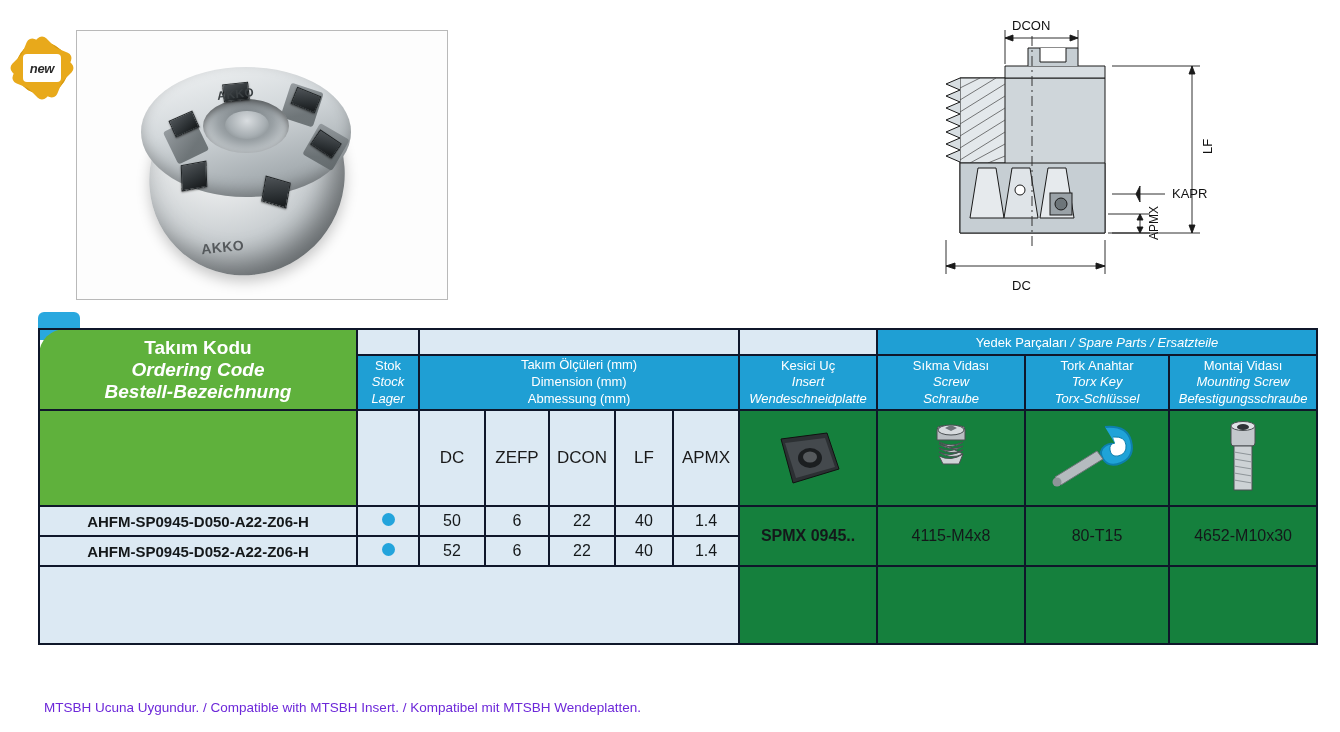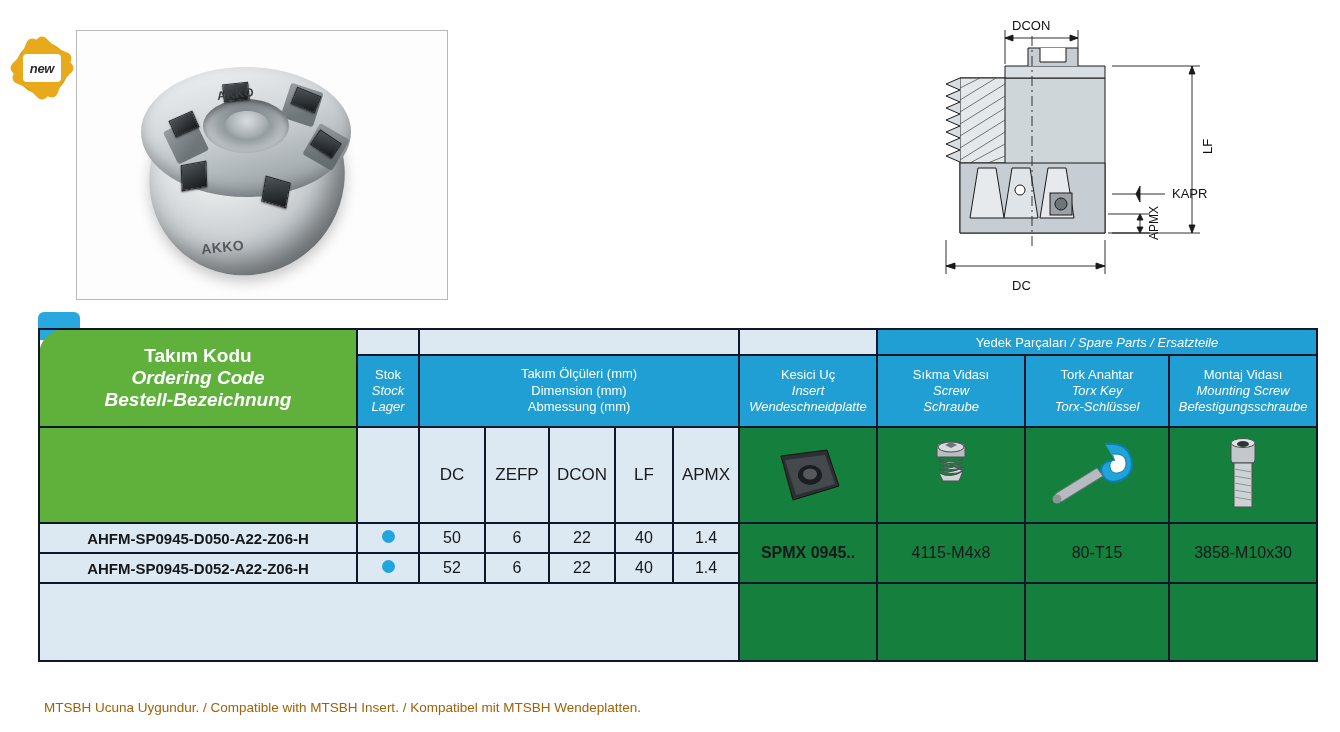--- a/index.html
+++ b/index.html
@@ -199,21 +199,21 @@
     display: inline-block;
     width: 13px; height: 13px;
     border-radius: 50%;
     background: #23a4dc;
   }
 
   .footnote {
     position: absolute;
     left: 44px; top: 700px;
     font-size: 13.5px;
-    color: #a16207;
+    color: #6d28d9;
   }
 
   .icon-cell { height: 96px; }
   .icon-cell svg { display: block; margin: 0 auto; }
 </style>
 </head>
 <body>
 
 <div id="page">
 
@@ -346,21 +346,21 @@
         <td class="pale" style="height:26px"></td>
         <td class="pale" colspan="5"></td>
         <td class="pale"></td>
         <td class="blue spare-top" colspan="3">
           <span>Yedek Parçaları</span>
           <span class="it"> / <span>Spare Parts</span> / <span>Ersatzteile</span></span>
         </td>
       </tr>
 
       <tr>
-        <td class="blue hdr-label" style="height:72px">
+        <td class="blue hdr-label" style="height:55px">
           <div class="l1">Stok</div>
           <div class="l2">Stock</div>
           <div class="l3">Lager</div>
         </td>
         <td class="blue dim-title" colspan="5">
           <div class="l1">Takım Ölçüleri (mm)</div>
           <div class="l2">Dimension (mm)</div>
           <div class="l3">Abmessung (mm)</div>
         </td>
         <td class="blue hdr-label">
@@ -444,21 +444,21 @@
         <td class="pale code-cell">AHFM-SP0945-D050-A22-Z06-H</td>
         <td class="pale"><span class="dot"></span></td>
         <td class="pale val">50</td>
         <td class="pale val">6</td>
         <td class="pale val">22</td>
         <td class="pale val">40</td>
         <td class="pale val">1.4</td>
         <td class="white val-b" rowspan="2">SPMX 0945..</td>
         <td class="white val" rowspan="2">4115-M4x8</td>
         <td class="white val" rowspan="2">80-T15</td>
-        <td class="white val" rowspan="2">3858-M10x30</td>
+        <td class="white val" rowspan="2">4652-M10x30</td>
       </tr>
 
       <tr>
         <td class="pale code-cell">AHFM-SP0945-D052-A22-Z06-H</td>
         <td class="pale"><span class="dot"></span></td>
         <td class="pale val">52</td>
         <td class="pale val">6</td>
         <td class="pale val">22</td>
         <td class="pale val">40</td>
         <td class="pale val">1.4</td>

